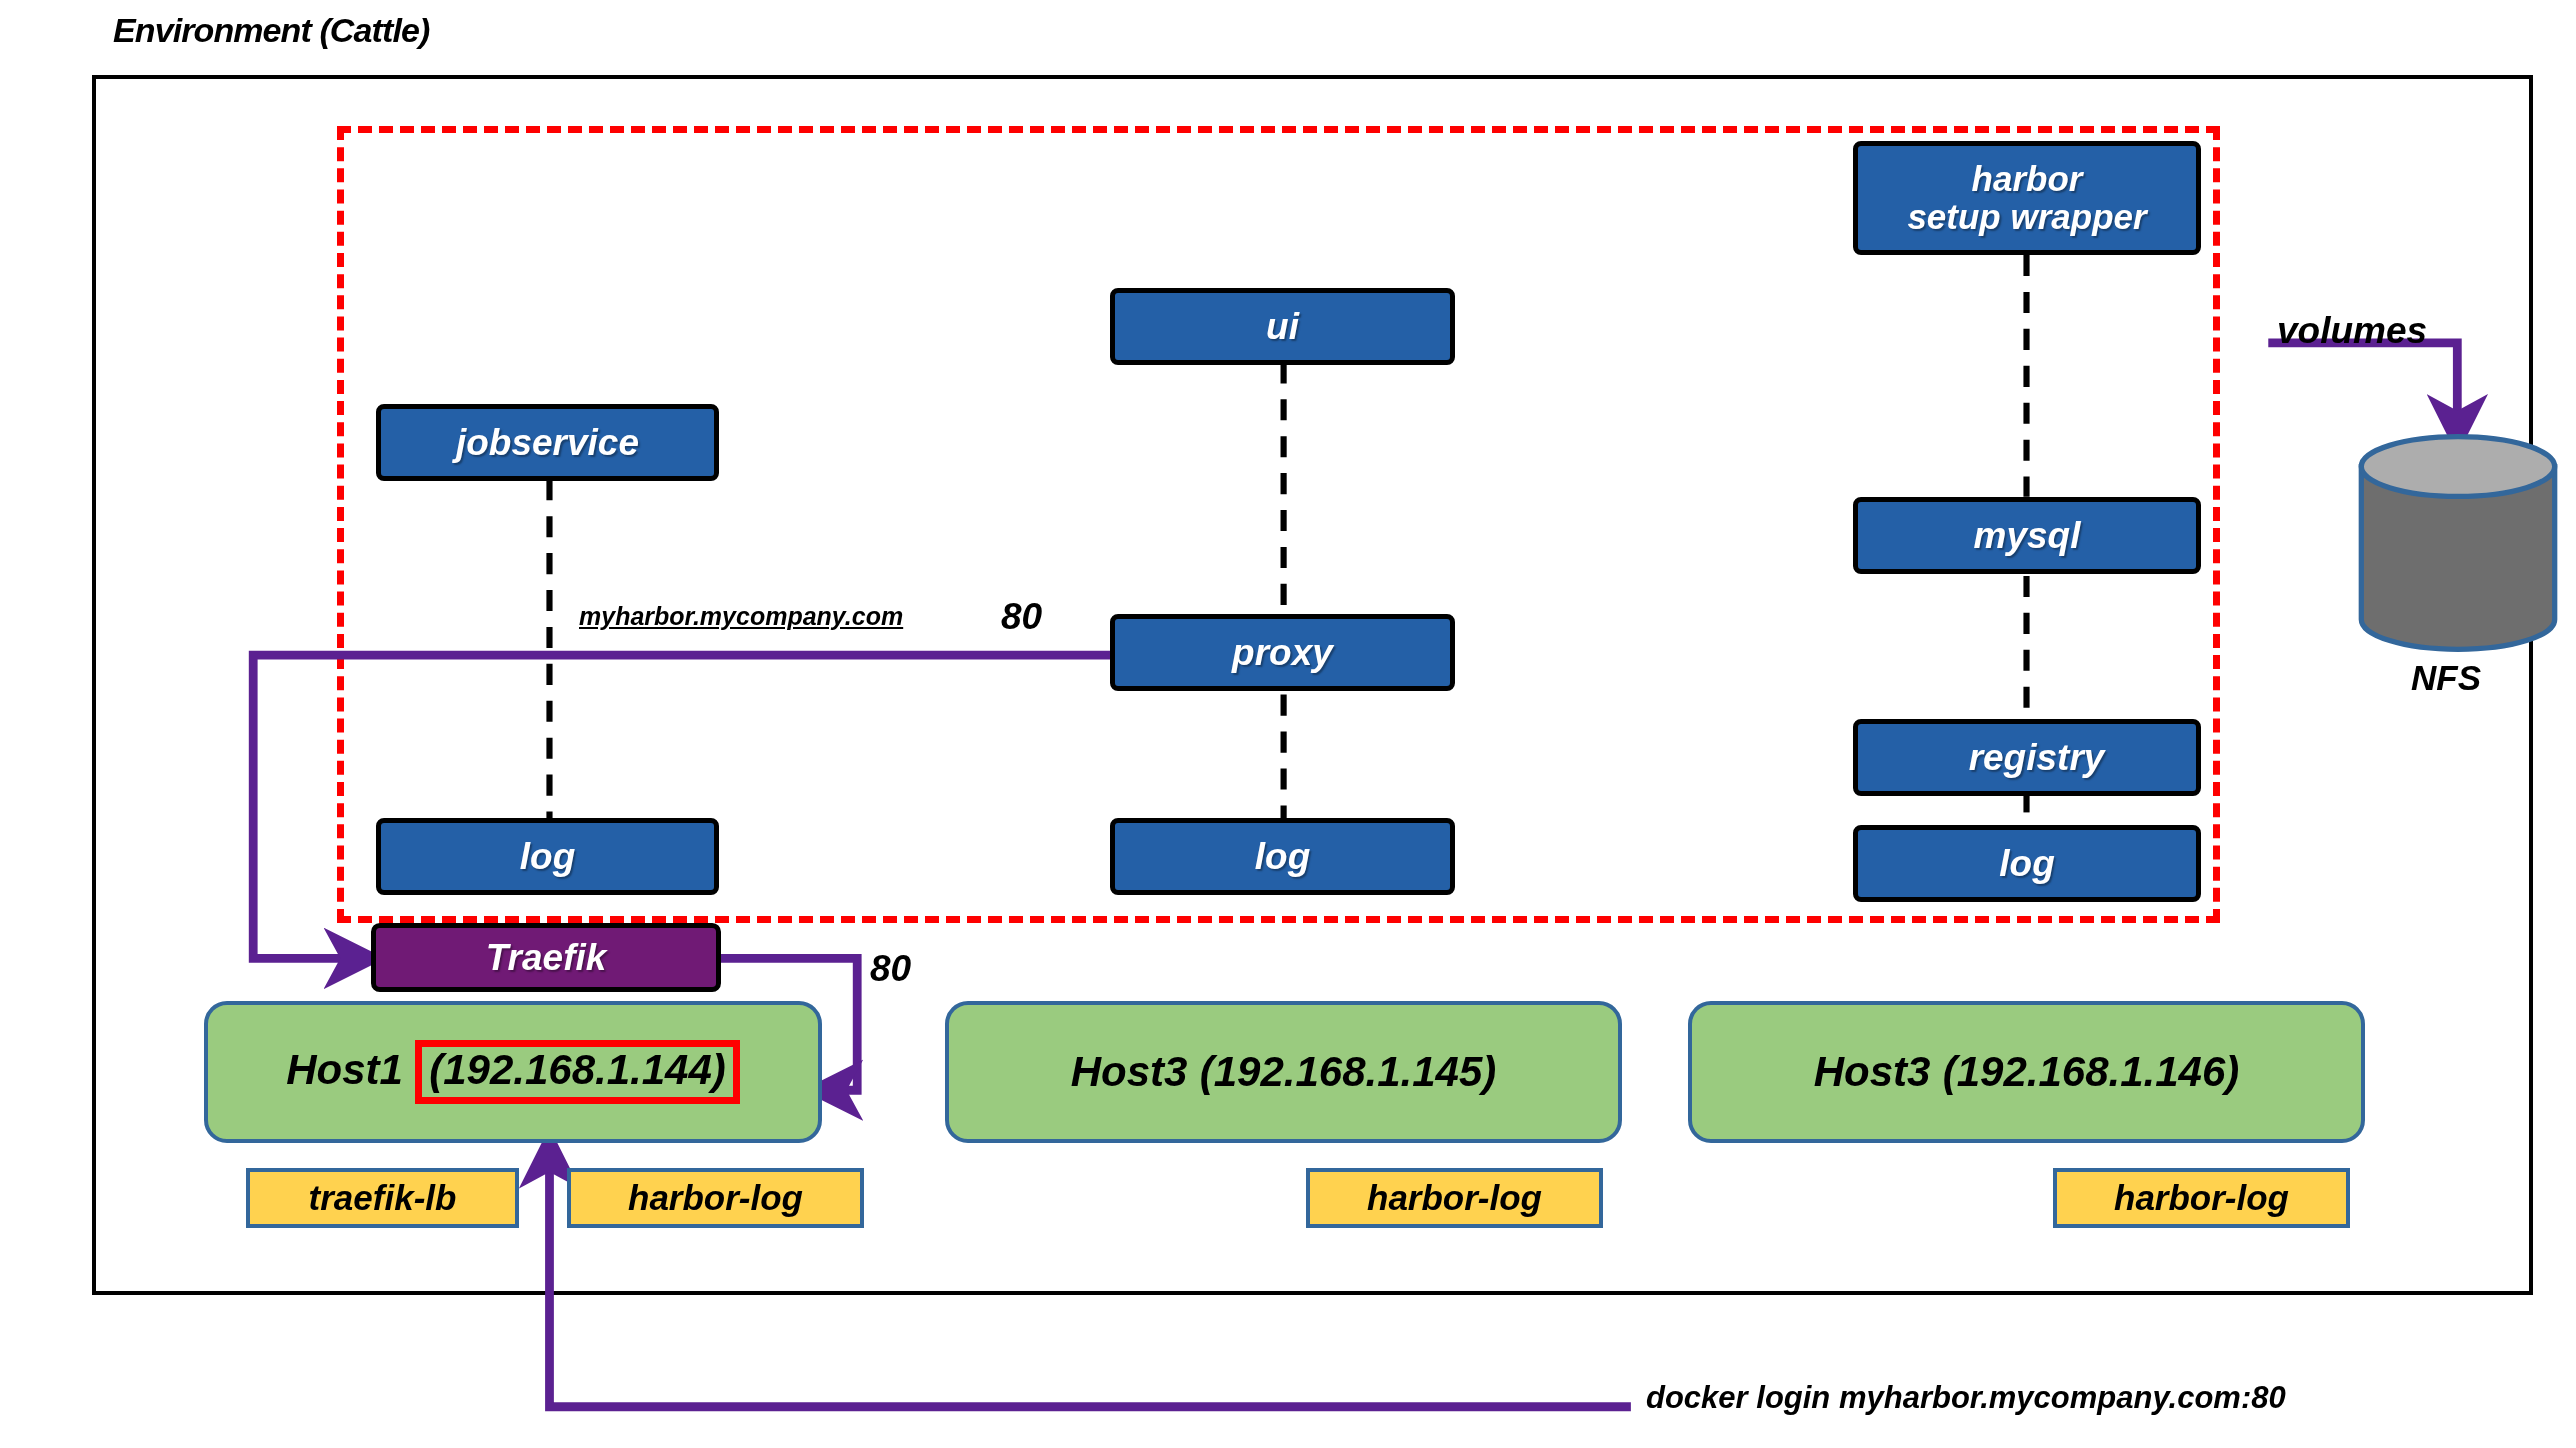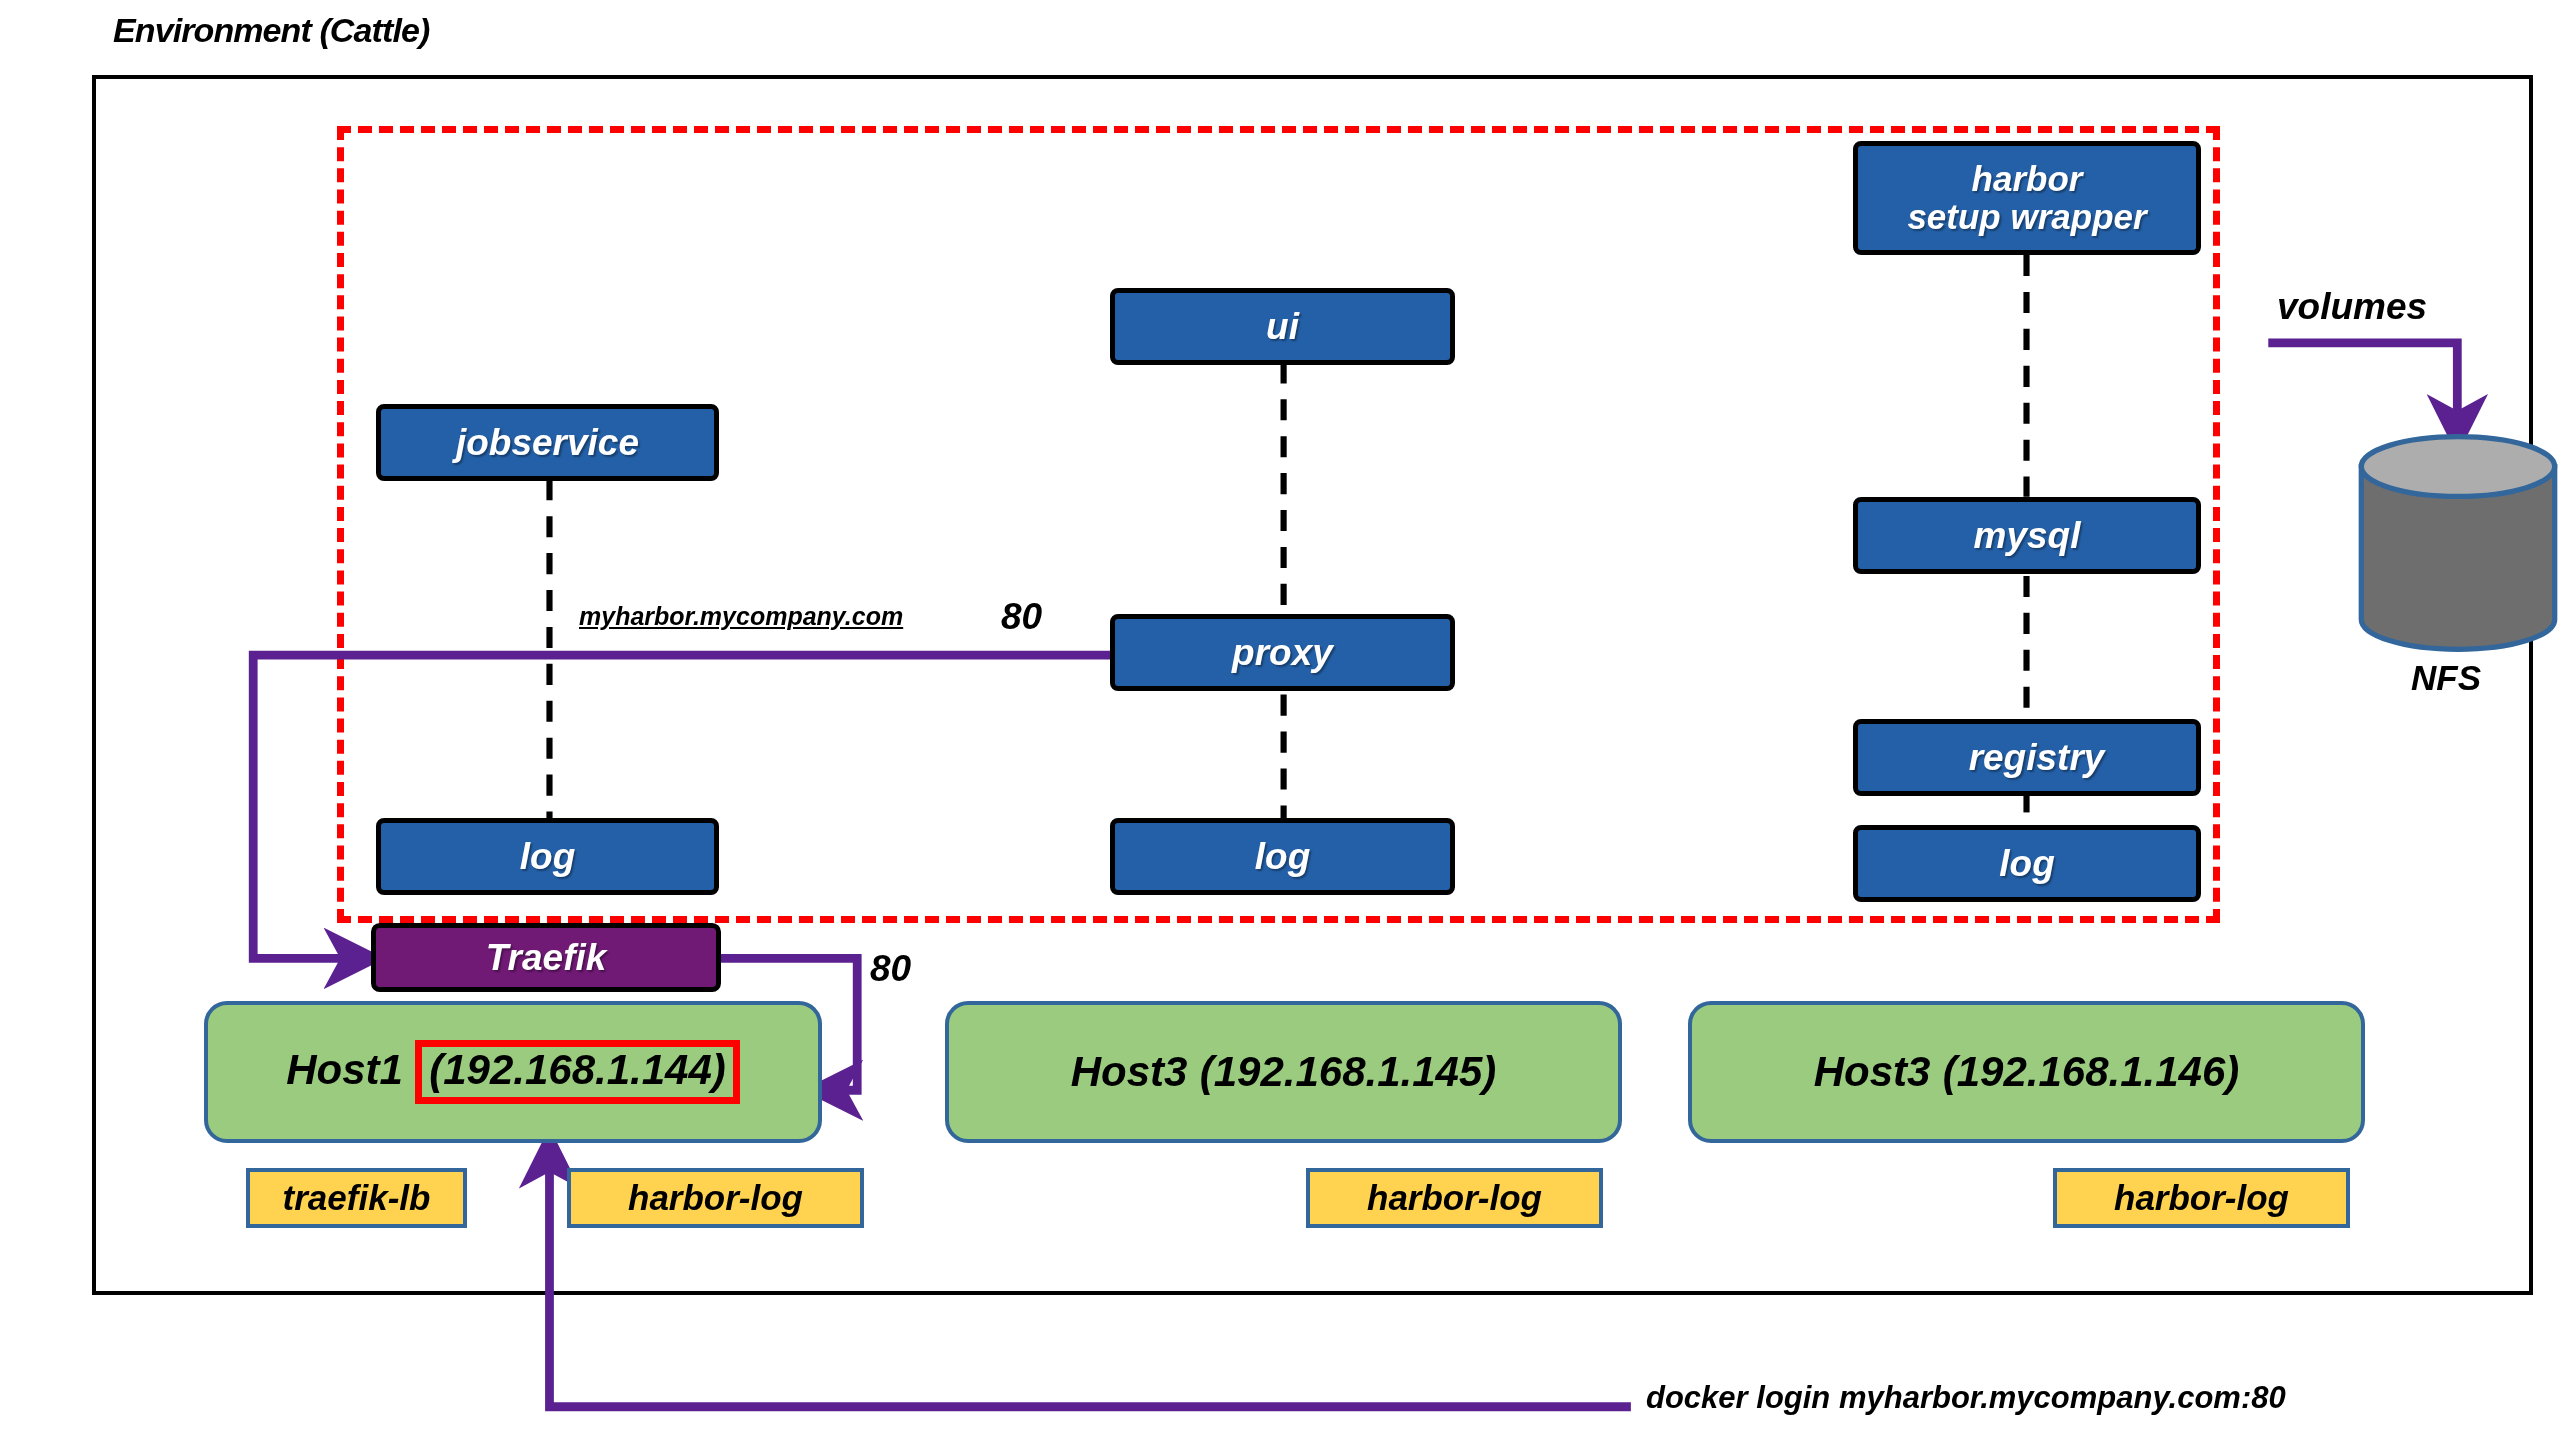--- a/index.html
+++ b/index.html
@@ -132,21 +132,21 @@
   
   .anno {
     position: absolute;
     color: #000;
     font-weight: bold;
     font-style: italic;
     white-space: nowrap;
   }
   .anno-domain { font-size: 25px; text-decoration: underline; }
   .anno-port   { font-size: 37px; }
-  .anno-vol    { font-size: 37px; }
+  .anno-vol    { font-size: 37px; margin-top: 24px; }
   .anno-cmd    { font-size: 31px; }
 
   
   svg.layer {
     position: absolute; left: 0; top: 0;
     width: 2576px; height: 1449px;
     pointer-events: none;
   }
 </style>
 </head>
@@ -226,21 +226,21 @@
     </span>
   </div>
 
   <div class="host" style="left:1688px; top:1001px; width:677px; height:142px;">
     <span class="host-label-inner">
       <span>Host3</span>
       <span>(192.168.1.146)</span>
     </span>
   </div>
 
-  <div class="tag" style="left:246px; top:1168px; width:221px; height:60px;">traefik-lb</div>
+  <div class="tag" style="left:246px; top:1168px; width:273px; height:60px;">traefik-lb</div>
 
   <div class="tag" style="left:567px; top:1168px; width:297px; height:60px;">harbor-log</div>
 
   <div class="tag" style="left:1306px; top:1168px; width:297px; height:60px;">harbor-log</div>
 
   <div class="tag" style="left:2053px; top:1168px; width:297px; height:60px;">harbor-log</div>
 
   <div class="anno anno-vol" style="left:2277px; top:286px;">volumes</div>
 
   <div class="cyl" style="left:2349px; top:433px; width:218px; height:220px;">

